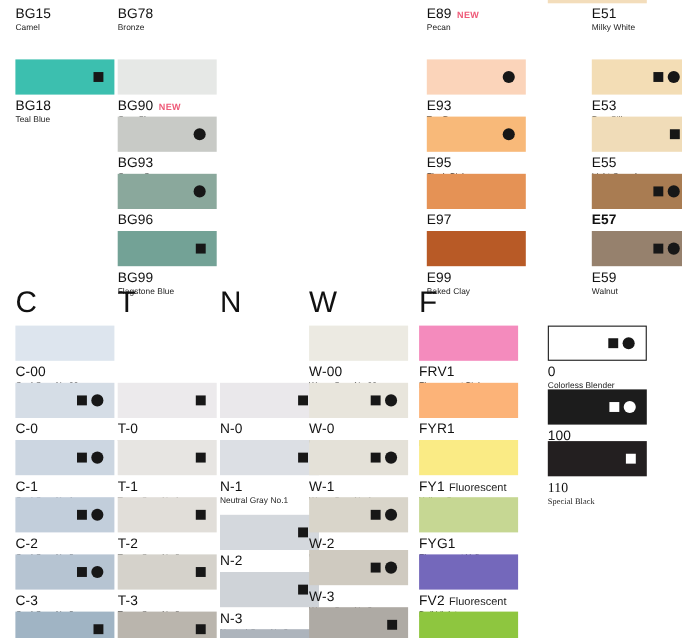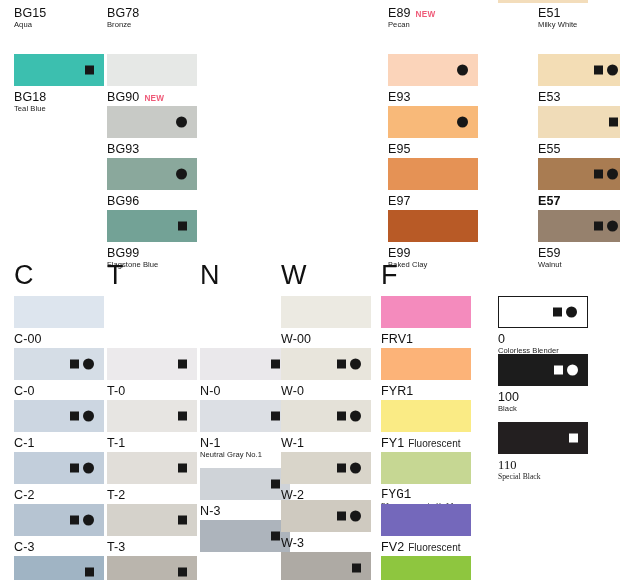--- a/index.html
+++ b/index.html
@@ -88,21 +88,21 @@
 </style>
 </head>
 <body>
 
 <div class="page">
 
   <div class="topsliver"></div>
 
   <div class="col" id="col-bg-a">
       <div class="cell" style="margin-bottom: 0px; height: 52px;">
-        <div class="lbl"><span class="code">BG15</span><span class="nm">Aqua</span></div>
+        <div class="lbl"><span class="code">BG15</span><span class="nm">Camel</span></div>
       </div>
       <div class="cell" style="margin-bottom: 0px; height: 52px;">
         <div class="chip" style="background: rgb(60, 191, 175);">
           <span class="marks">
             <span class="sq"></span>
           </span>
         </div>
         <div class="lbl"><span class="code">BG18</span><span class="nm">Teal Blue</span></div>
       </div>
     </div>
@@ -325,20 +325,28 @@
         </div>
         <div class="cell" style="height: 68px;">
           <div class="chip" style="background: rgb(220, 223, 228);">
             <span class="marks">
               <span class="sq"></span>
             </span>
           </div>
           <div class="lbl"><span class="code">N-1</span><span class="nm">Neutral Gray No.1</span></div>
         </div>
         <div class="cell" style="height: 52px;">
+          <div class="chip" style="background: rgb(212, 216, 221);">
+            <span class="marks">
+              <span class="sq"></span>
+            </span>
+          </div>
+          <div class="lbl"><span class="code">N-2</span><span class="nm">Neutral Gray No.2</span></div>
+        </div>
+        <div class="cell" style="height: 52px;">
           <div class="chip" style="background: rgb(207, 211, 216);">
             <span class="marks">
               <span class="sq"></span>
             </span>
           </div>
           <div class="lbl"><span class="code">N-3</span><span class="nm">Neutral Gray No.3</span></div>
         </div>
         <div class="cell" style="height: 52px;">
           <div class="chip" style="background: rgb(173, 180, 188);">
             <span class="marks">
@@ -402,21 +410,21 @@
           <div class="lbl"><span class="code">FRV1</span><span class="nm">Fluorescent Pink</span></div>
         </div>
         <div class="cell" style="height: 52px;">
           <div class="chip" style="background: rgb(252, 179, 120);"></div>
           <div class="lbl"><span class="code">FYR1</span><span class="nm">Fluorescent Orange</span></div>
         </div>
         <div class="cell" style="height: 52px;">
           <div class="chip" style="background: rgb(250, 235, 133);"></div>
           <div class="lbl"><span class="code">FY1</span><span class="inlinename">Fluorescent</span><span class="nm">Yellow Orange</span></div>
         </div>
-        <div class="cell" style="height: 52px; font-family: Liberation Mono, monospace;">
+        <div class="cell" style="height: 52px;">
           <div class="chip" style="background: rgb(198, 215, 147);"></div>
           <div class="lbl"><span class="code">FYG1</span><span class="nm">Fluorescent Yellow</span></div>
         </div>
         <div class="cell" style="height: 52px;">
           <div class="chip" style="background: rgb(116, 104, 187);"></div>
           <div class="lbl"><span class="code">FV2</span><span class="inlinename">Fluorescent</span><span class="nm">Dull Violet</span></div>
         </div>
         <div class="cell" style="height: 52px;">
           <div class="chip" style="background: rgb(142, 198, 63);"></div>
         </div>
@@ -424,21 +432,21 @@
     <div class="col" id="col-X">
         <div class="cell" style="height: 58px;">
           <div class="chip outline" style="background: rgb(255, 255, 255);">
             <span class="marks">
               <span class="sq"></span>
               <span class="ci"></span>
             </span>
           </div>
           <div class="lbl"><span class="code">0</span><span class="nm">Colorless Blender</span></div>
         </div>
-        <div class="cell" style="height: 68px;">
+        <div class="cell" style="height: 47px;">
           <div class="chip" style="background: rgb(28, 28, 28);">
             <span class="marks">
               <span class="sq white"></span>
               <span class="ci white"></span>
             </span>
           </div>
           <div class="lbl"><span class="code">100</span><span class="nm">Black</span></div>
         </div>
         <div class="cell" style="height: 58px; font-family: Liberation Serif, serif;">
           <div class="chip" style="background: rgb(35, 31, 32);">

